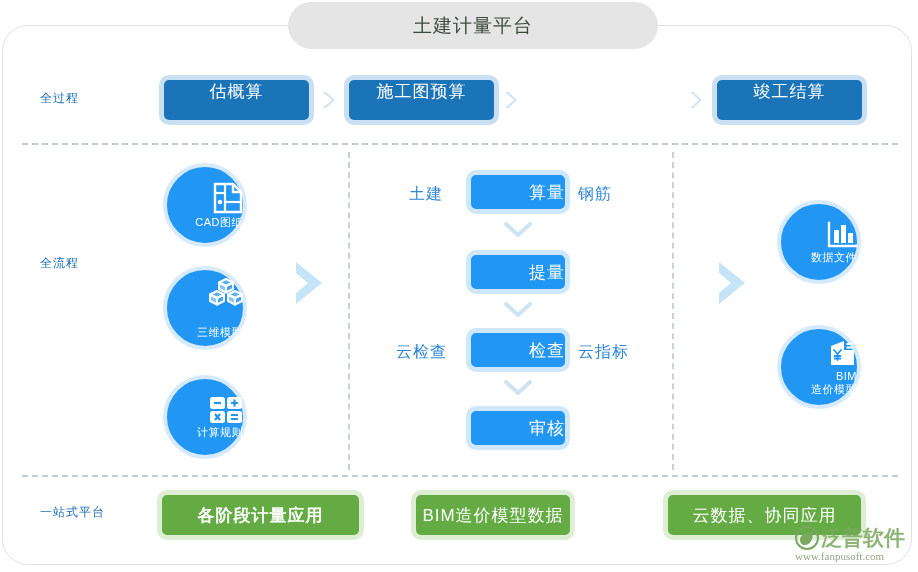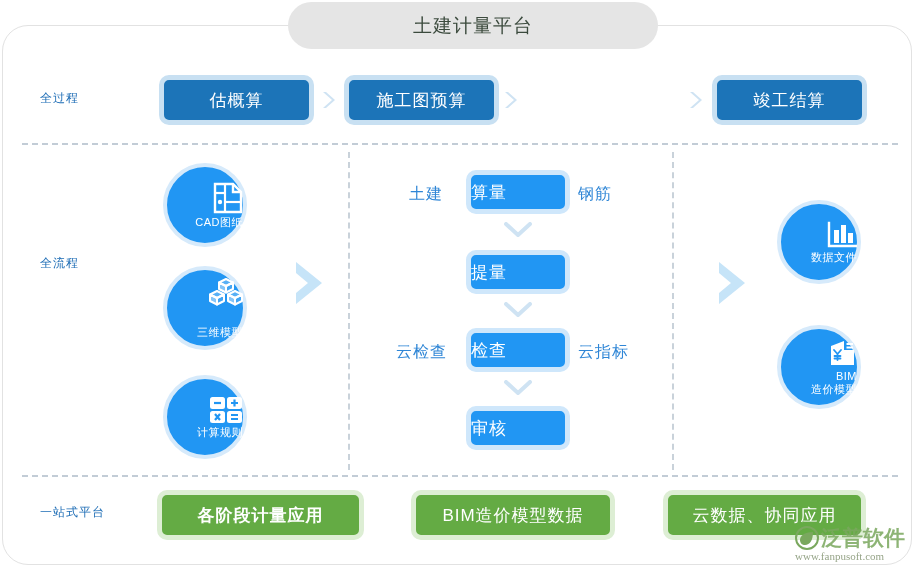--- a/index.html
+++ b/index.html
@@ -67,21 +67,21 @@
   .lbl-onestop{left:40px;top:504px;}
 
   
   .stage{
     position:absolute;
     top:75px;height:50px;
     background:#1c74b8;
     border:5px solid #c8e0f2;
     border-radius:10px;
     box-sizing:border-box;
-    display:flex;align-items:center;justify-content:center;
+    display:flex;align-items:flex-start;justify-content:center;
     color:#ffffff;
     font-size:17px;
     letter-spacing:1px;
     white-space:nowrap;
   }
   .s1{left:159px;width:155px;}
   .s2{left:344px;width:155px;}
   .s3{left:527px;width:155px;}
   .s4{left:712px;width:155px;}
 
@@ -129,24 +129,25 @@
   .cb-right{left:715px;top:260px;}
 
   
   .mid{
     position:absolute;
     height:44px;width:104px;
     background:#2196f3;
     border:5px solid #cfe7fb;
     border-radius:10px;
     box-sizing:border-box;
-    display:flex;align-items:center;justify-content:flex-start;
+    display:flex;align-items:center;justify-content:flex-end;
     color:#ffffff;
     font-size:17px;
     letter-spacing:1px;
+    padding-left:43px;
   }
   .m-suanliang{left:466px;top:170px;}
   .m-tiliang{left:466px;top:250px;}
   .m-jiancha{left:466px;top:328px;}
   .m-shenhe{left:466px;top:406px;}
 
   .side-tag{
     position:absolute;
     color:#2f86d6;
     font-size:16px;
@@ -175,21 +176,21 @@
     border:5px solid #ddeed4;
     border-radius:10px;
     box-sizing:border-box;
     display:flex;align-items:center;justify-content:center;
     color:#ffffff;
     font-size:17px;
     letter-spacing:1px;
     white-space:nowrap;
   }
   .g1{left:157px;width:207px;font-weight:bold;}
-  .g2{left:411px;width:204px;}
+  .g2{left:411px;width:164px;}
   .g3{left:663px;width:203px;}
 
   
   .watermark{
     position:absolute;
     left:795px;top:524px;
     width:120px;height:46px;
     z-index:20;
     pointer-events:none;
   }

